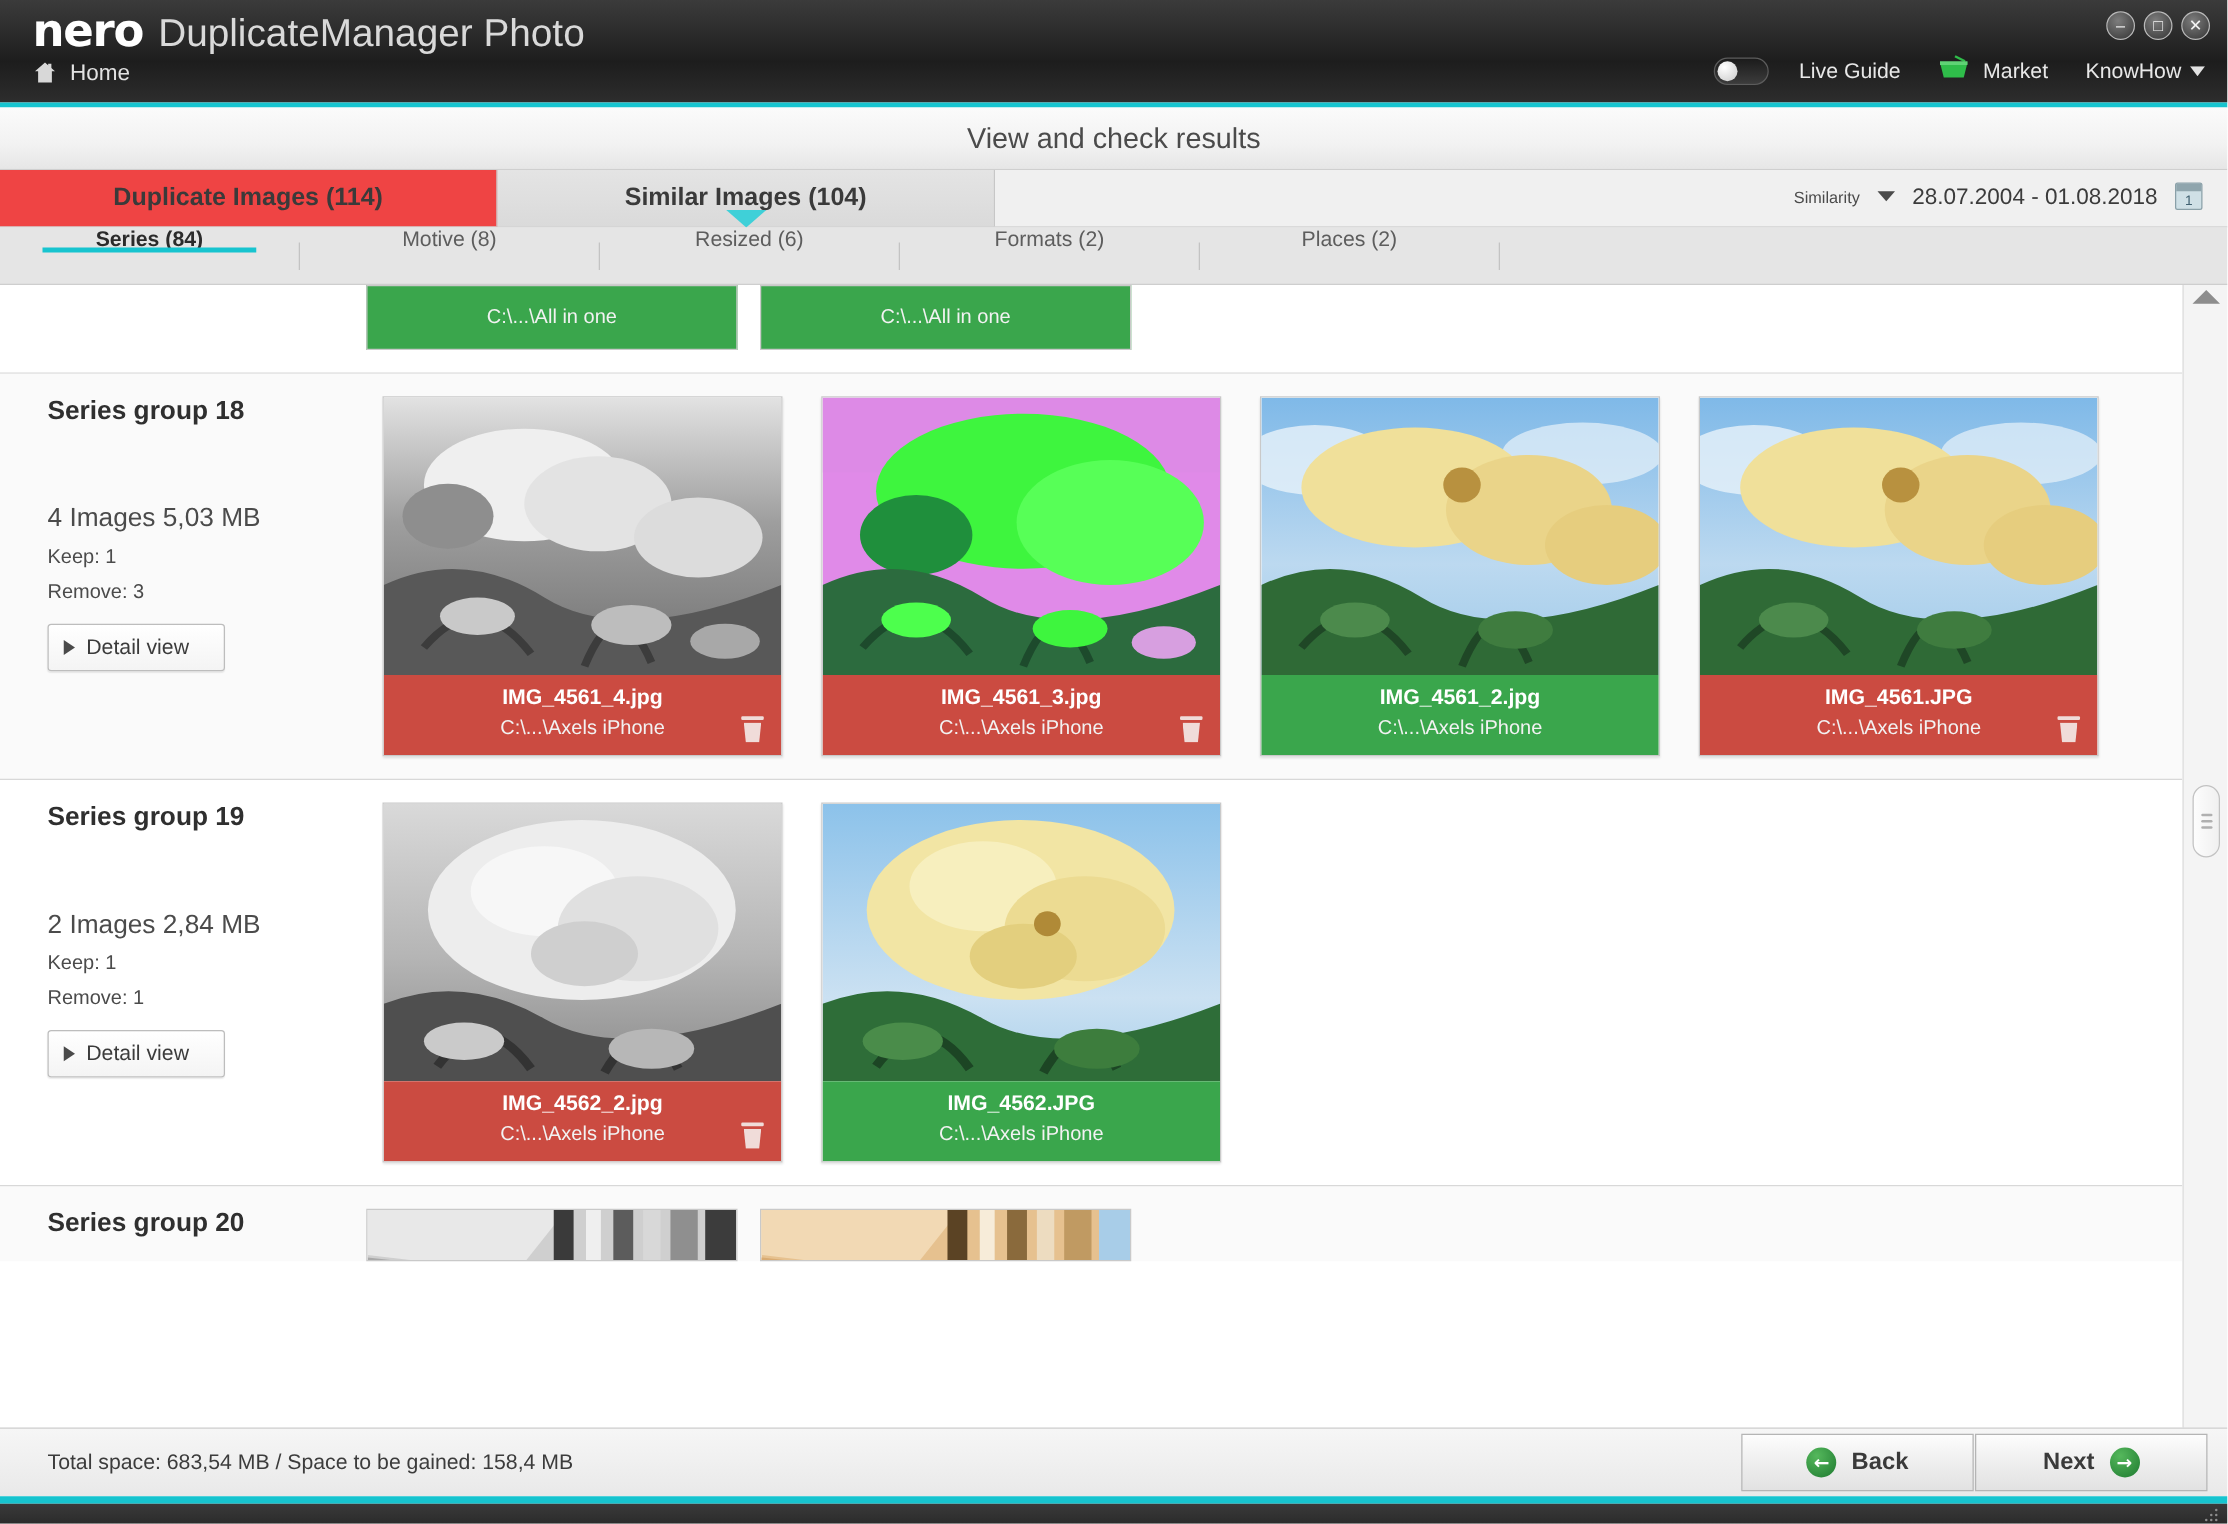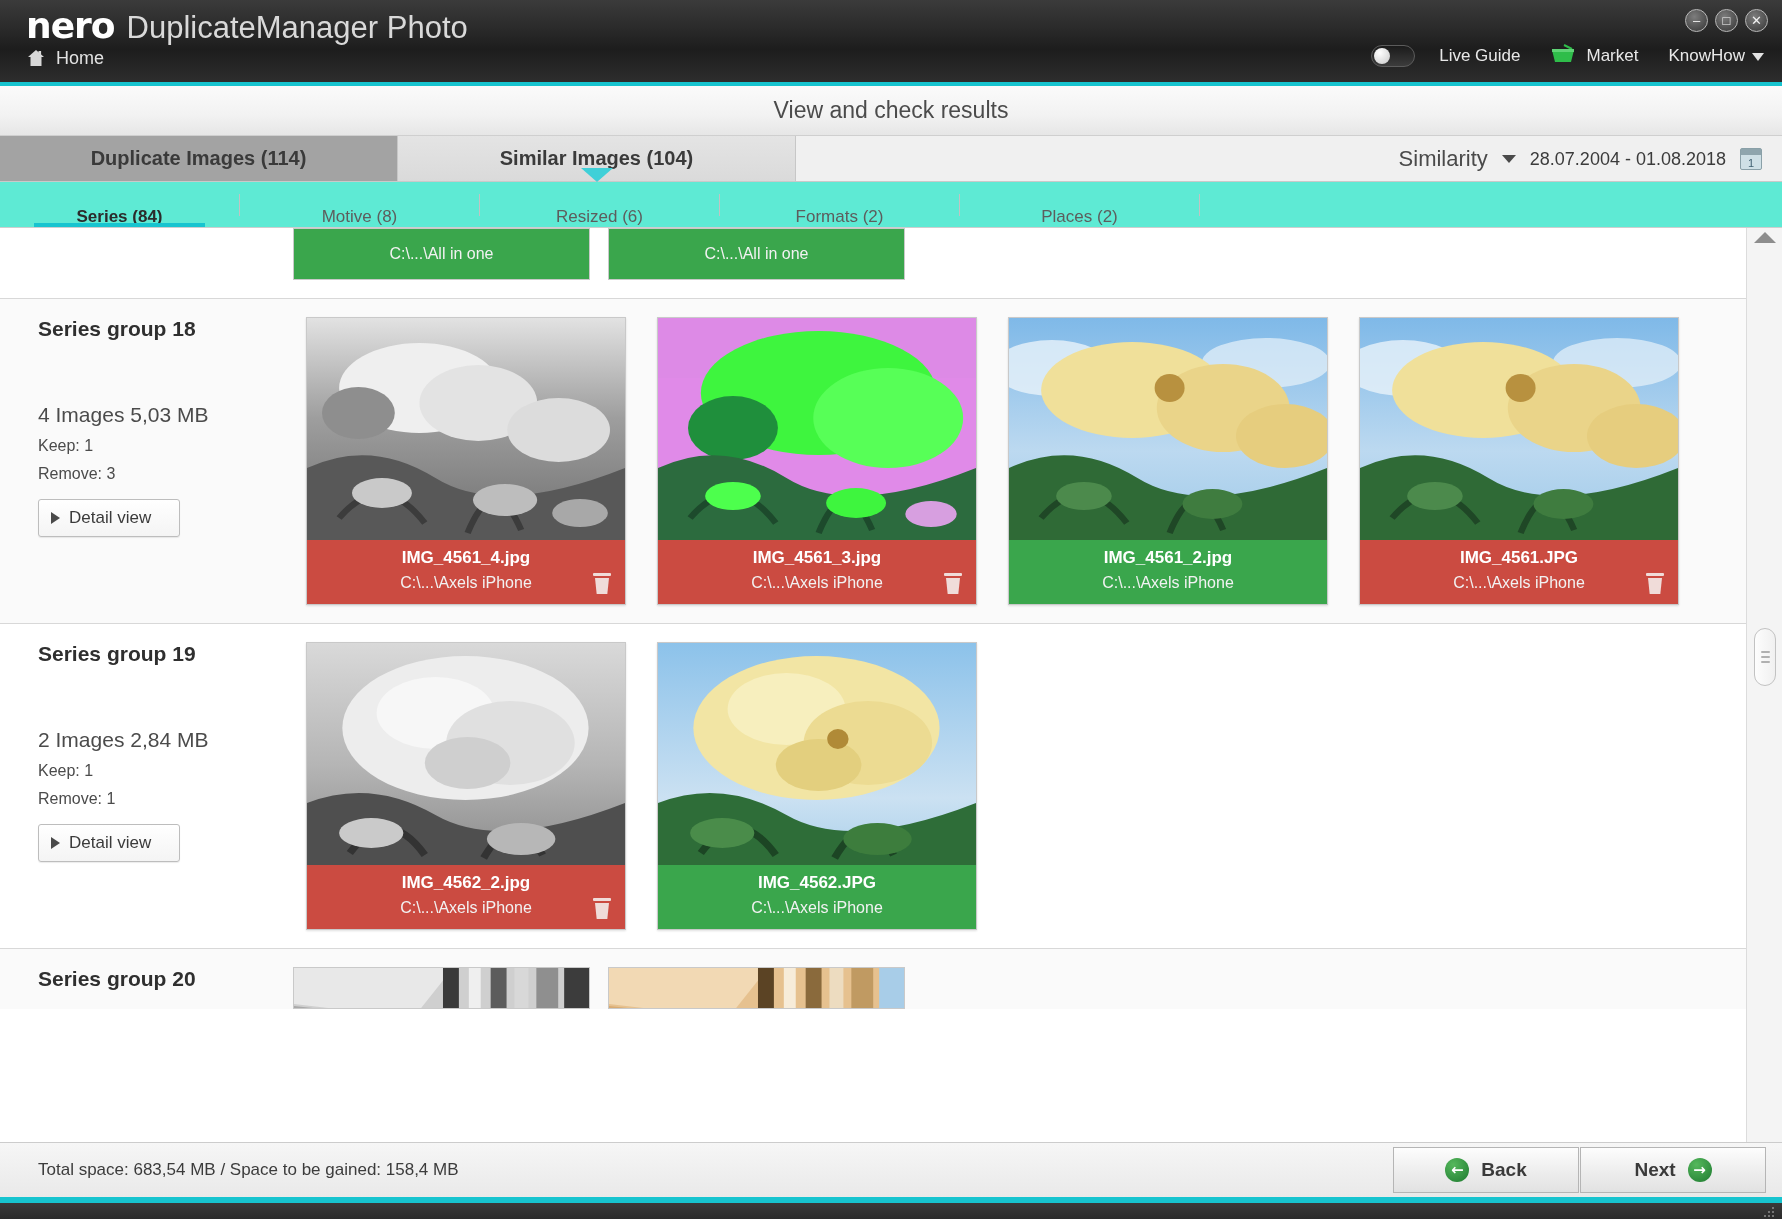--- a/index.html
+++ b/index.html
@@ -84,41 +84,41 @@
     background: #f0f0f0;
     border-bottom: 1px solid #c9c9c9;
     display: flex; align-items: stretch;
   }
   .maintab {
     width: 398px; display: flex; align-items: center; justify-content: center;
     font-size: 20px; font-weight: bold; color: #3a3a3a;
     cursor: pointer; position: relative;
   }
   .maintab.active {
-    background: #a3a3a3;
+    background: #ef4444;
     border-right: 1px solid #c7c7c7;
   }
   .maintab.inactive {
     background: linear-gradient(to bottom,#e4e4e4,#dadada);
     border-right: 1px solid #c7c7c7;
   }
   .maintab.inactive::after {
     content: ""; position: absolute; bottom: -1px; left: 50%;
     transform: translateX(-50%);
     width: 0; height: 0;
     border-left: 16px solid transparent;
     border-right: 16px solid transparent;
     border-top: 14px solid #3fd0d8;
   }
   .tab-spacer { flex: 1; background: #f0f0f0; }
   .filterbar {
     position: absolute; right: 20px; top: 146px;
     display: flex; align-items: center; gap: 14px;
   }
-  .filter-label { font-size: 22px; color: #4a4a4a; cursor: pointer; }
+  .filter-label { font-size: 13px; color: #4a4a4a; cursor: pointer; }
   .caret-down {
     width: 0; height: 0;
     border-left: 7px solid transparent;
     border-right: 7px solid transparent;
     border-top: 8px solid #4a4a4a;
     cursor: pointer;
   }
   .daterange { font-size: 18px; color: #3b3b3b; cursor: pointer; }
   .cal-icon {
     width: 22px; height: 22px; border: 1px solid #8aa0a8;
@@ -127,23 +127,23 @@
     font-size: 11px; color:#3f6070; cursor: pointer;
   }
   .cal-icon::before {
     content: ""; position: absolute; top: 0; left: 0; right: 0; height: 6px;
     background: #8fa5ad;
   }
 
   
   .subtabs {
     position: absolute; left: 0; top: 182px; width: 1782px; height: 46px;
-    background: #5eead4;
+    background: #e5e5e5;
     border-bottom: 1px solid #cecece;
-    display: flex; align-items: flex-end;
+    display: flex; align-items: flex-start;
   }
   .subtab {
     width: 239px; display: flex; align-items: center; justify-content: center;
     font-size: 17px; color: #5d5d5d; position: relative; cursor: pointer;
   }
   .subtab.active { color: #2b2b2b; font-weight: bold; }
   .subtab.active::after {
     content: ""; position: absolute; bottom: 0; left: 34px; right: 34px;
     height: 4px; background: #17c4cf;
   }

